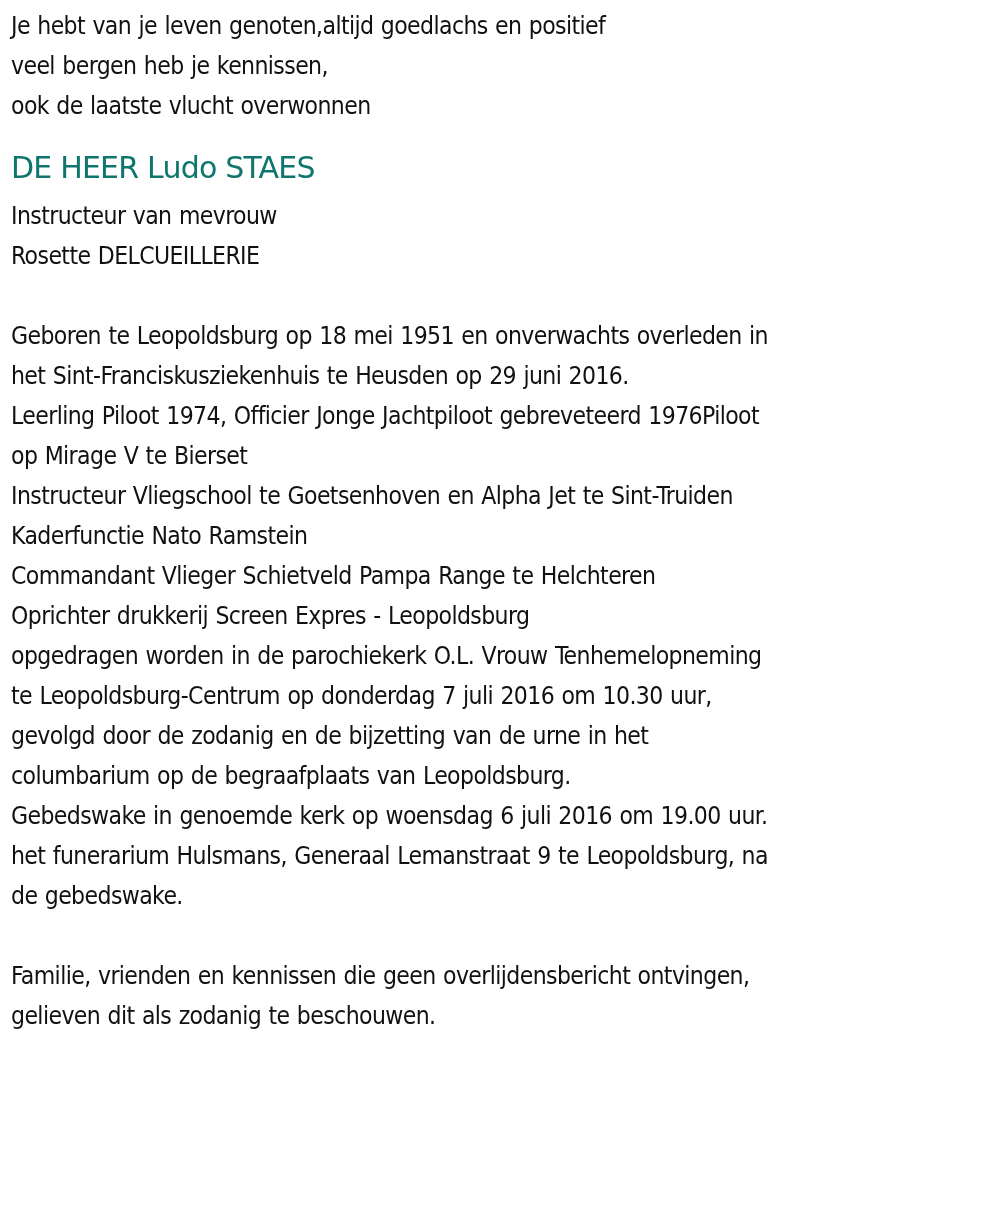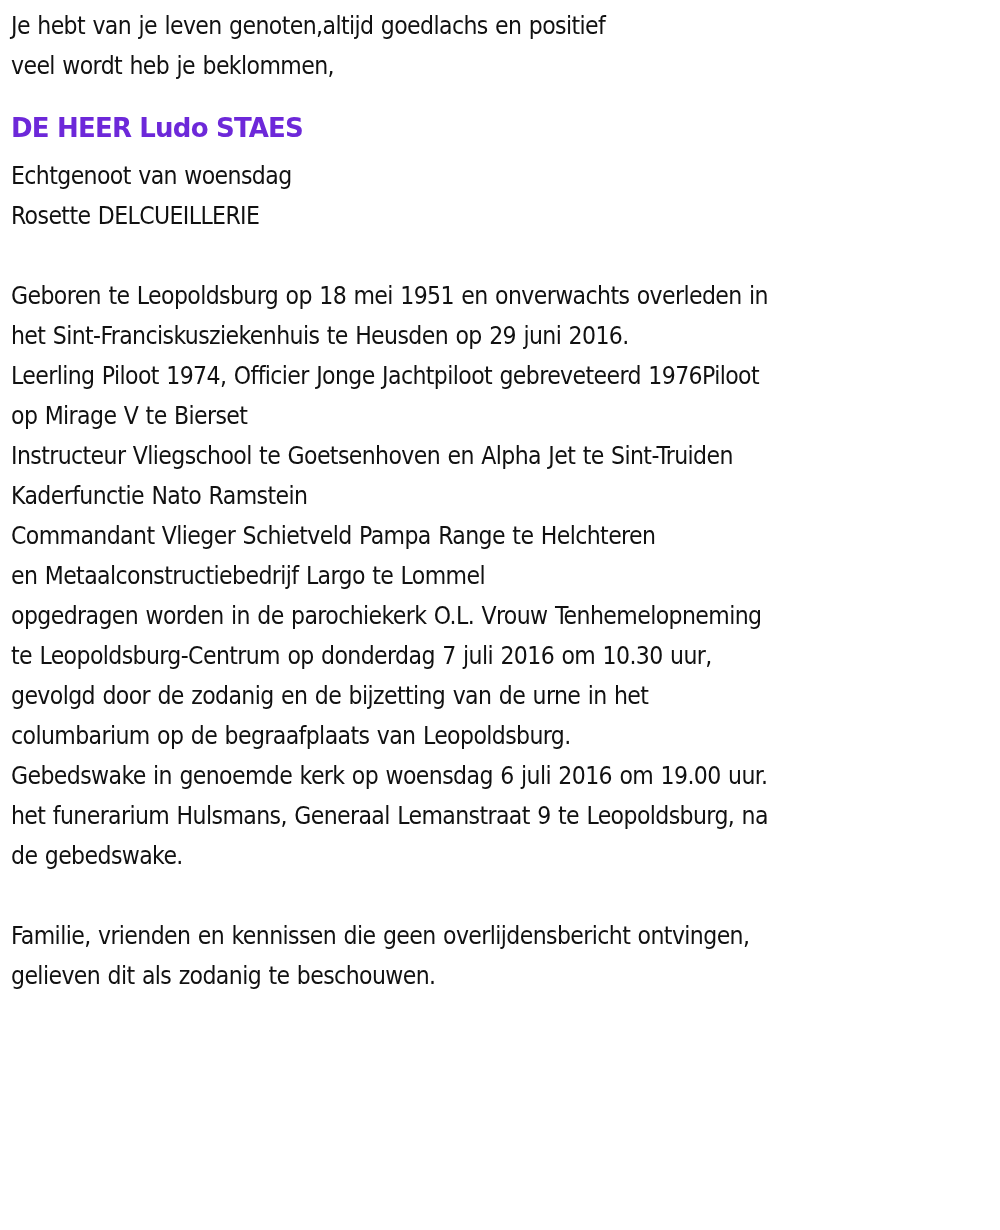--- a/index.html
+++ b/index.html
@@ -24,59 +24,60 @@
       height: 40px;
       white-space: nowrap;
       letter-spacing: -0.6px;
       word-spacing: 1px;
       font-stretch: condensed;
     }
     .blank {
       height: 40px;
     }
     .title {
-      font-weight: bold;
-      font-size: 26px;
+      font-weight: normal;
+      font-size: 30px;
       line-height: 40px;
       height: 40px;
       margin-top: 22px;
       margin-bottom: 8px;
       white-space: nowrap;
       letter-spacing: -0.8px;
-      color: #6d28d9;
+      color: #0f766e;
     }
   </style>
 </head>
 <body>
 
 <div class="page">
 
   <div>
     <div class="line">Je hebt van je leven genoten,altijd goedlachs en positief</div>
-    <div class="line">veel wordt heb je beklommen,</div>
+    <div class="line">veel bergen heb je kennissen,</div>
+    <div class="line">ook de laatste vlucht overwonnen</div>
   </div>
 
   <div class="title">DE HEER Ludo STAES</div>
 
   <div>
-    <div class="line">Echtgenoot van woensdag</div>
+    <div class="line">Instructeur van mevrouw</div>
     <div class="line">Rosette DELCUEILLERIE</div>
   </div>
 
   <div class="blank"></div>
 
   <div>
     <div class="line">Geboren te Leopoldsburg op 18 mei 1951 en onverwachts overleden in</div>
     <div class="line">het Sint-Franciskusziekenhuis te Heusden op 29 juni 2016.</div>
     <div class="line">Leerling Piloot 1974, Officier Jonge Jachtpiloot gebreveteerd 1976Piloot</div>
     <div class="line">op Mirage V te Bierset</div>
     <div class="line">Instructeur Vliegschool te Goetsenhoven en Alpha Jet te Sint-Truiden</div>
     <div class="line">Kaderfunctie Nato Ramstein</div>
     <div class="line">Commandant Vlieger Schietveld Pampa Range te Helchteren</div>
-    <div class="line">en Metaalconstructiebedrijf Largo te Lommel</div>
+    <div class="line">Oprichter drukkerij Screen Expres - Leopoldsburg</div>
     <div class="line">opgedragen worden in de parochiekerk O.L. Vrouw Tenhemelopneming</div>
     <div class="line">te Leopoldsburg-Centrum op donderdag 7 juli 2016 om 10.30 uur,</div>
     <div class="line">gevolgd door de zodanig en de bijzetting van de urne in het</div>
     <div class="line">columbarium op de begraafplaats van Leopoldsburg.</div>
     <div class="line">Gebedswake in genoemde kerk op woensdag 6 juli 2016 om 19.00 uur.</div>
     <div class="line">het funerarium Hulsmans, Generaal Lemanstraat 9 te Leopoldsburg, na</div>
     <div class="line">de gebedswake.</div>
   </div>
 
   <div class="blank"></div>

